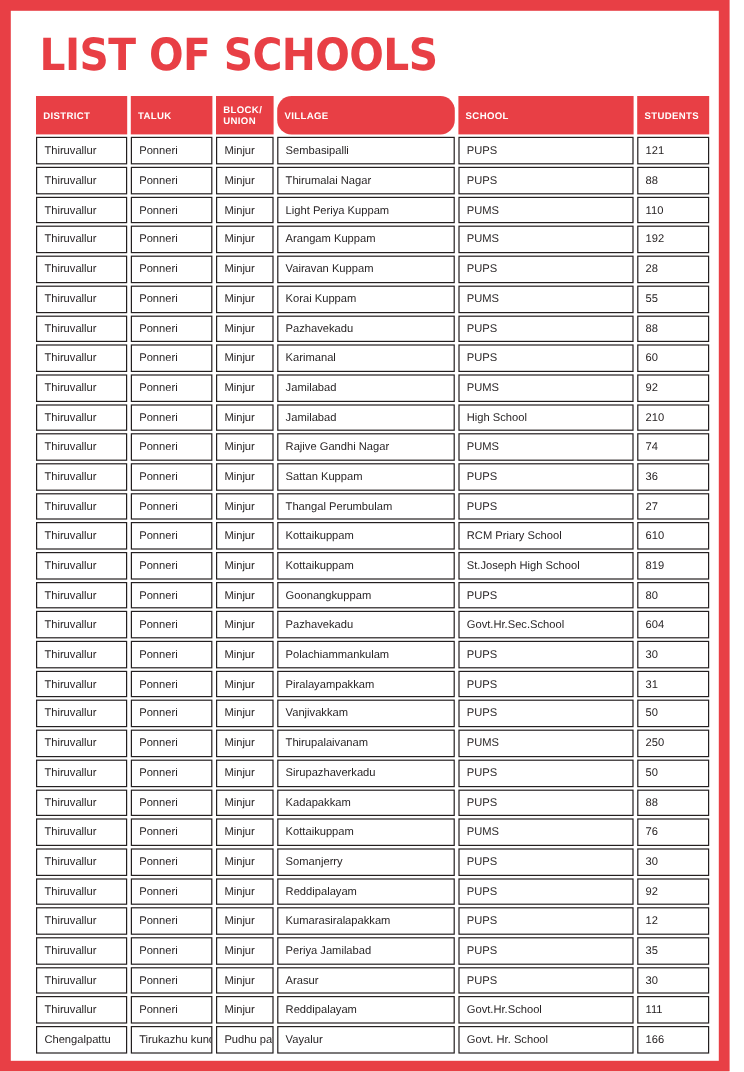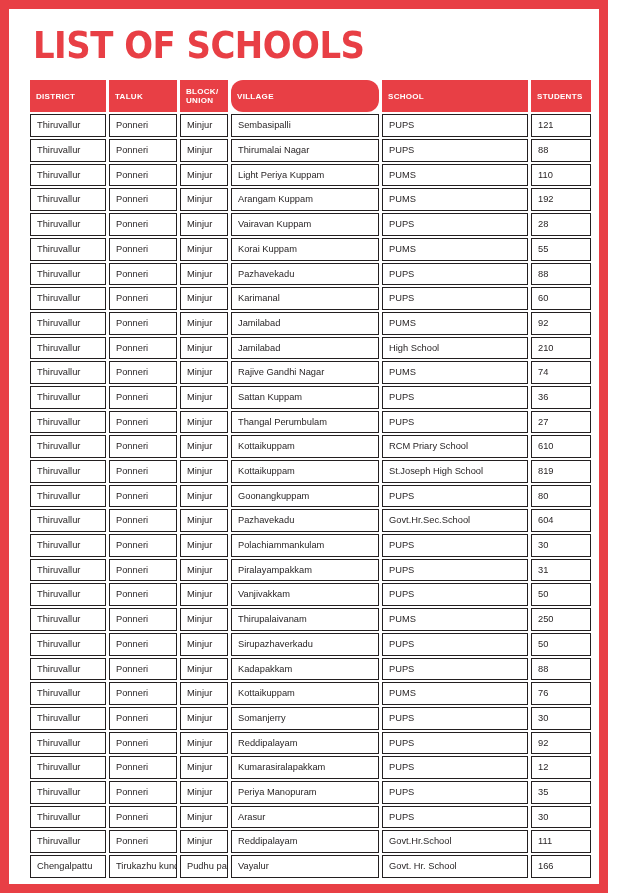--- a/index.html
+++ b/index.html
@@ -347,21 +347,21 @@
             <td class="c-taluk">Ponneri</td>
             <td class="c-block">Minjur</td>
             <td class="c-village">Kumarasiralapakkam</td>
             <td class="c-school">PUPS</td>
             <td class="c-students">12</td>
           </tr>
           <tr>
             <td class="c-district">Thiruvallur</td>
             <td class="c-taluk">Ponneri</td>
             <td class="c-block">Minjur</td>
-            <td class="c-village">Periya Manopuram</td>
+            <td class="c-village">Periya Jamilabad</td>
             <td class="c-school">PUPS</td>
             <td class="c-students">35</td>
           </tr>
           <tr>
             <td class="c-district">Thiruvallur</td>
             <td class="c-taluk">Ponneri</td>
             <td class="c-block">Minjur</td>
             <td class="c-village">Arasur</td>
             <td class="c-school">PUPS</td>
             <td class="c-students">30</td>

